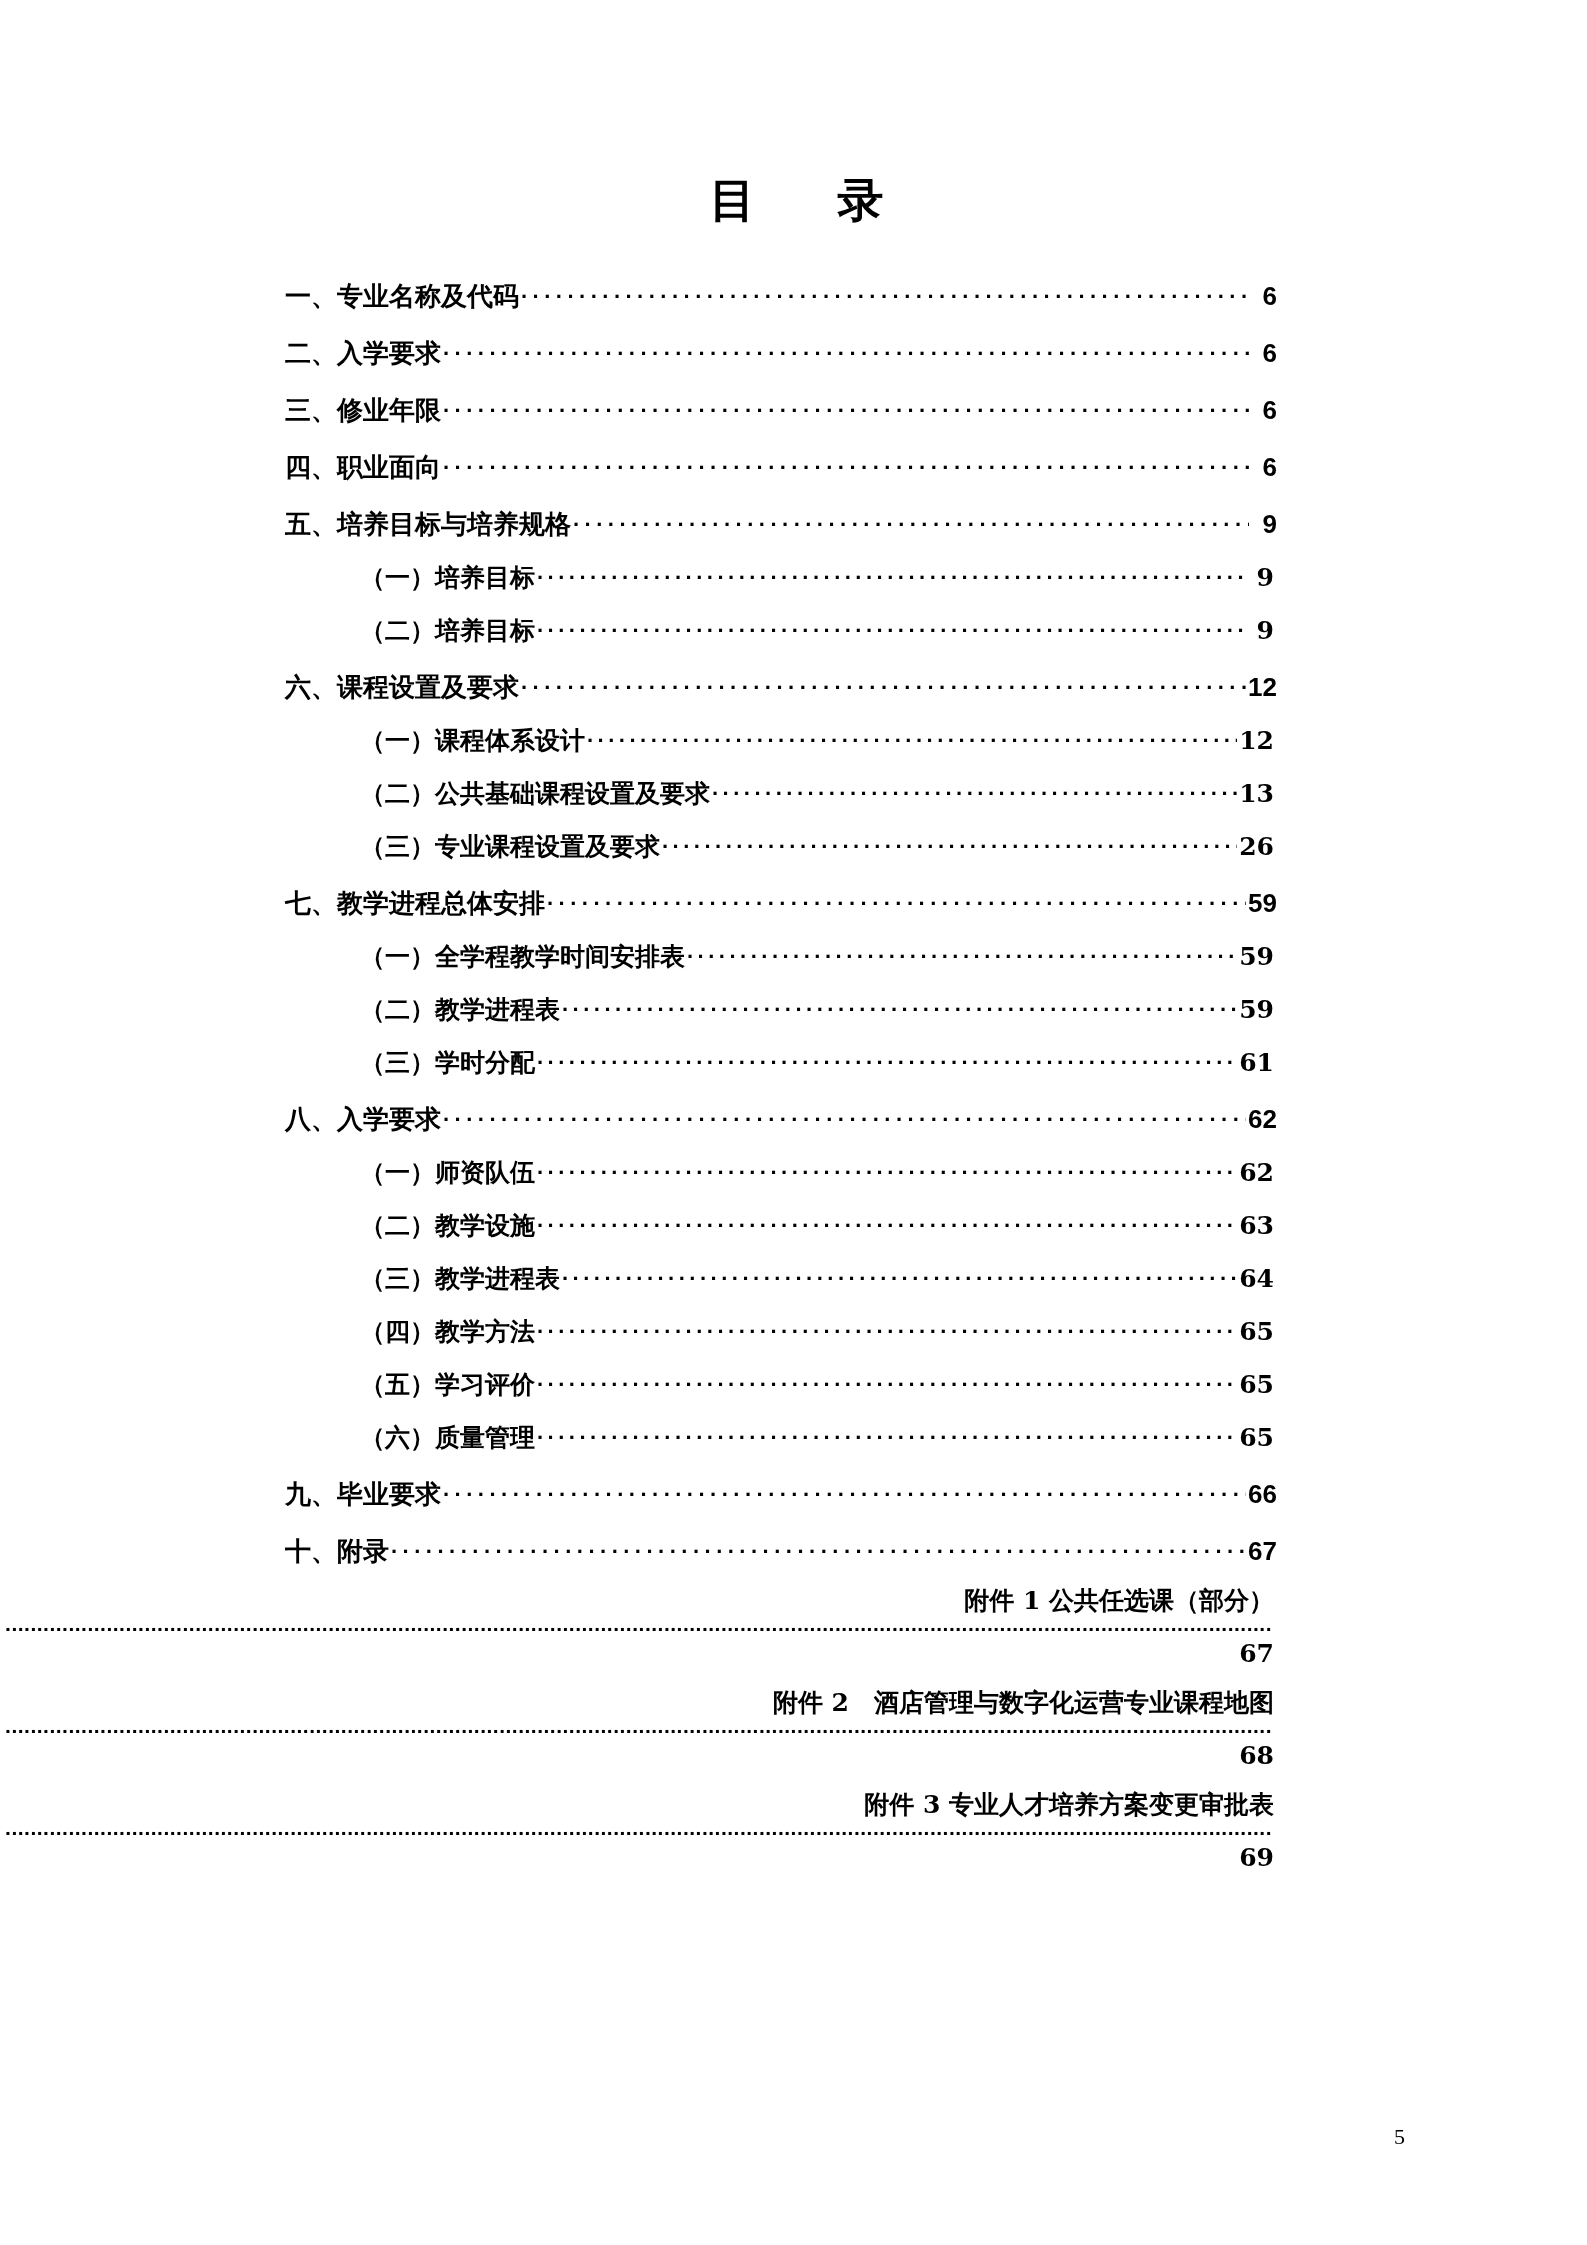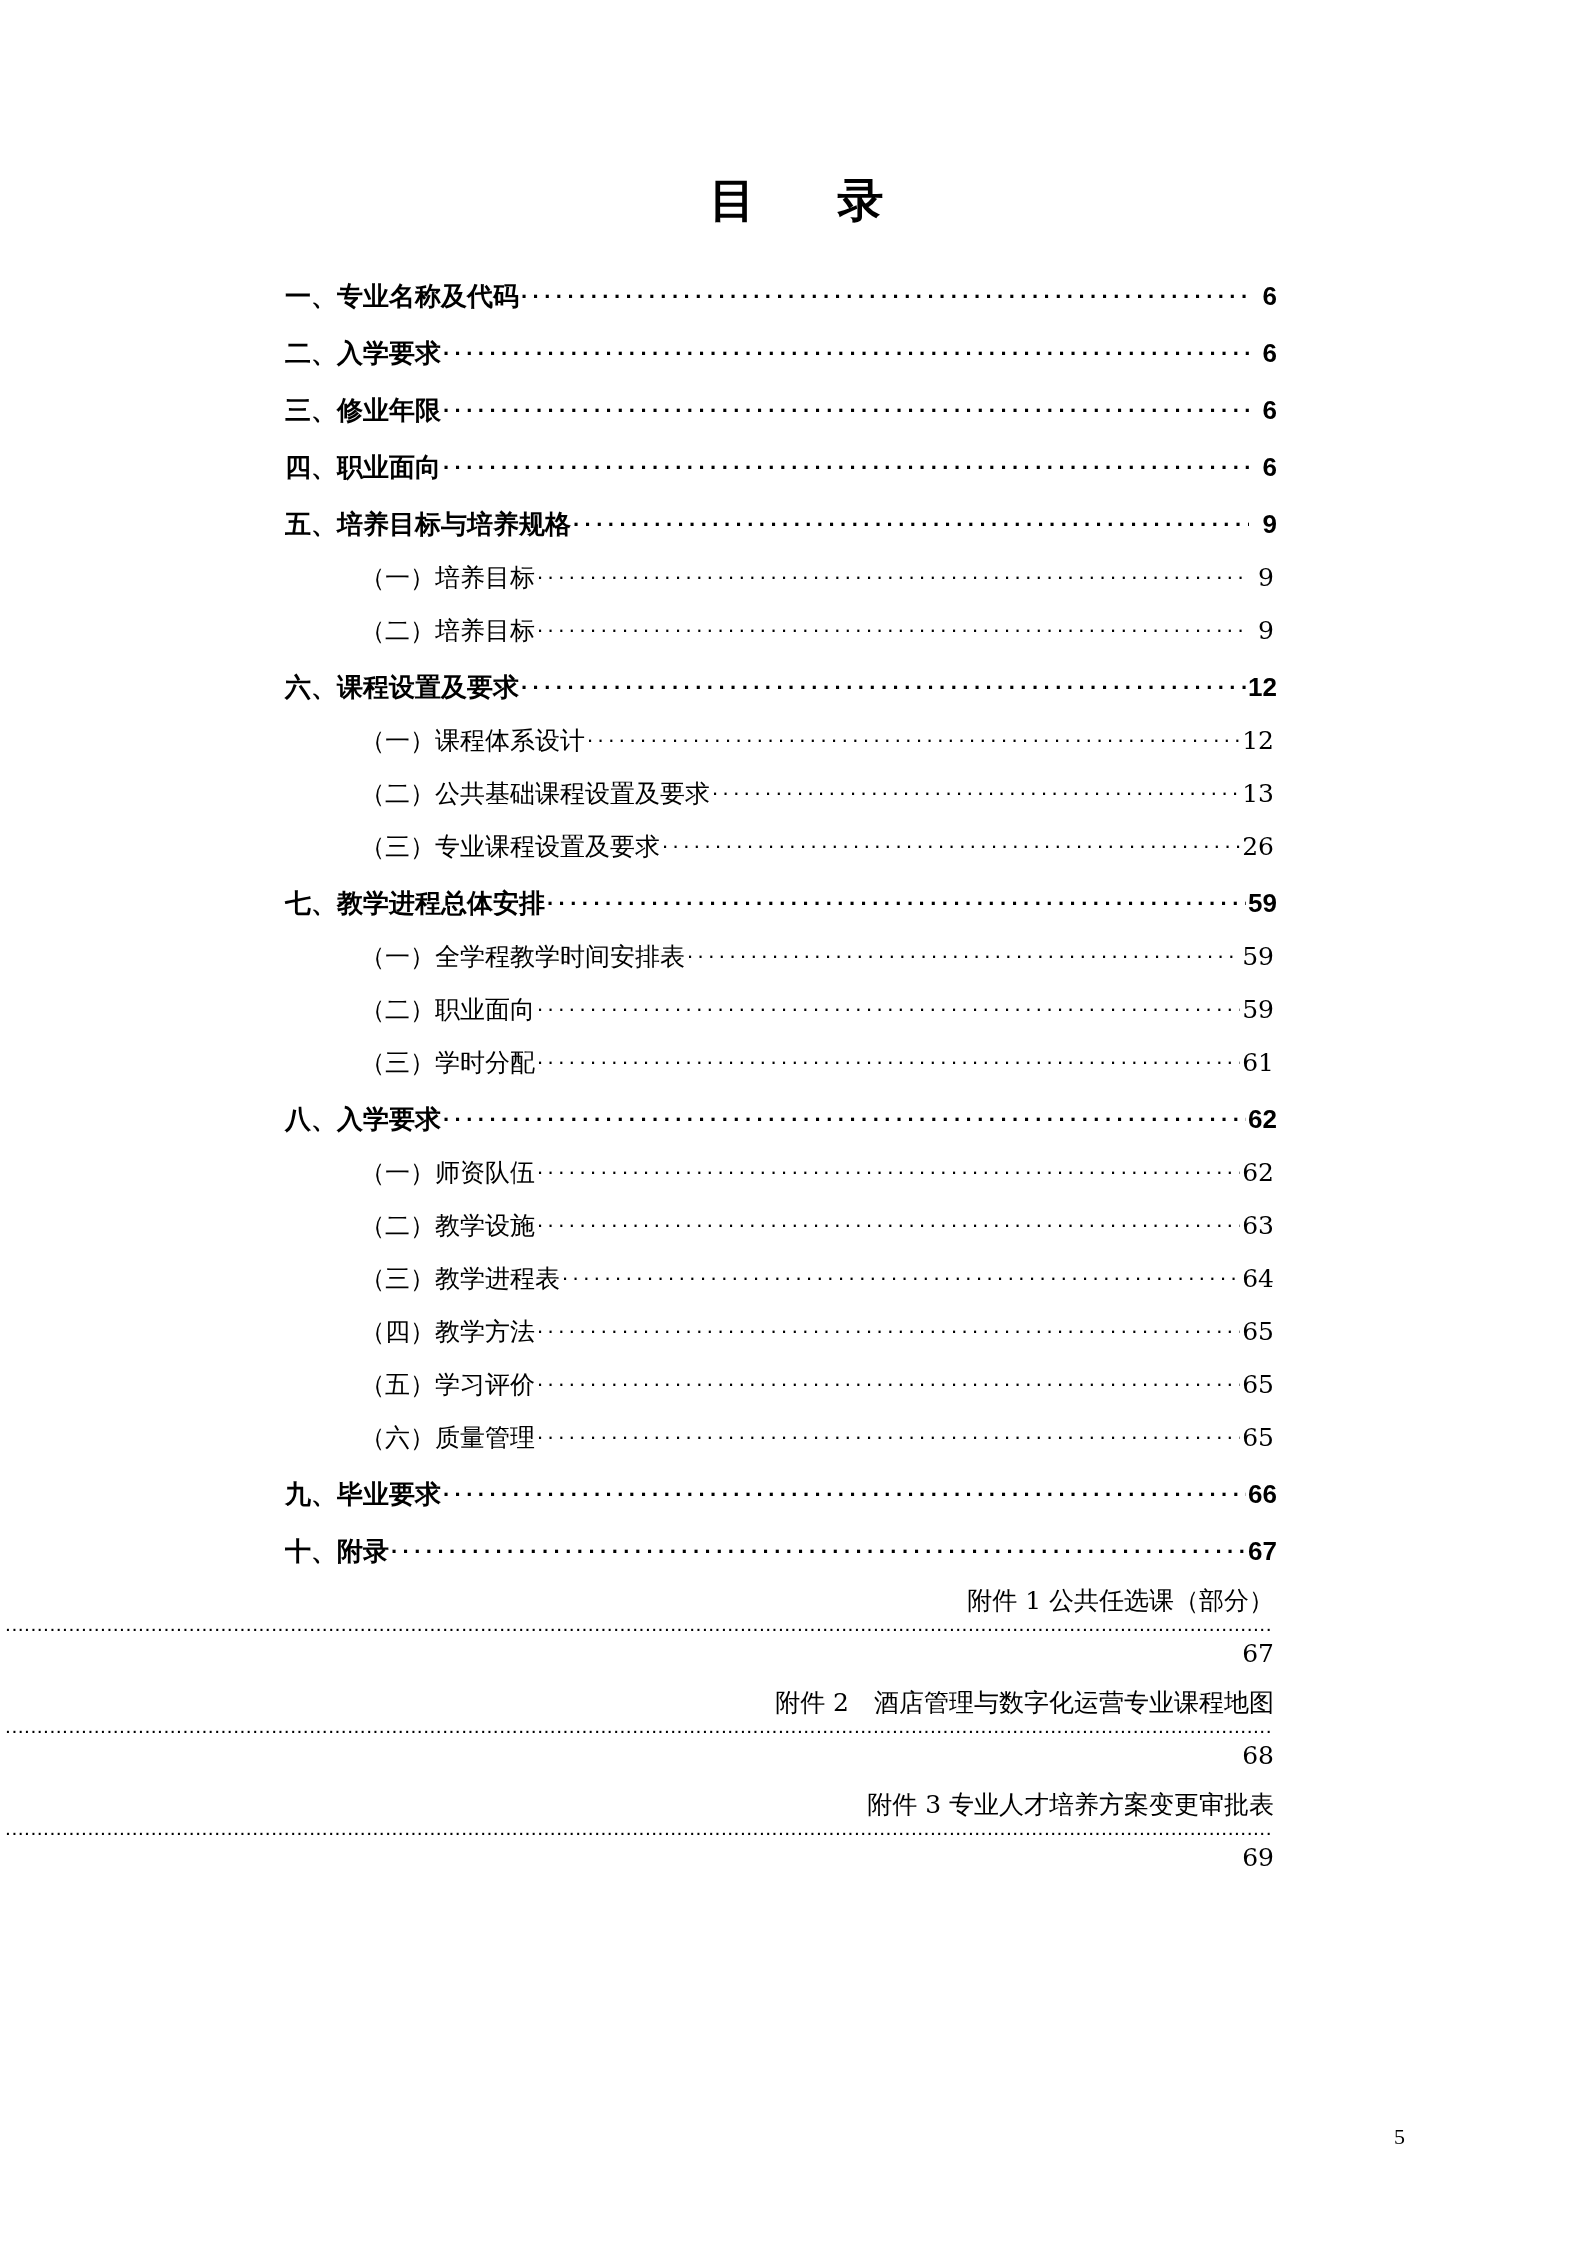--- a/index.html
+++ b/index.html
@@ -71,21 +71,21 @@
     font-size: 26px;
     margin-left: 285px;
     margin-right: 310px;
     margin-top: 28px;
   }
   .lvl1 .page-no { font-weight: bold; }
 
   
   .lvl2 {
     font-family: "DejaVu Serif", serif;
-    font-weight: normal;
+    font-weight: bold;
     font-size: 25px;
     margin-left: 360px;
     margin-right: 313px;
   }
   .lvl2 .leader {
     letter-spacing: 4.5px;
     font-family: "Liberation Sans", sans-serif;
   }
   
   .lvl2.appendix {
@@ -172,21 +172,21 @@
         <span class="label">七、教学进程总体安排</span>
         <span class="leader">........................................................................................................................................................................................................</span>
         <span class="page-no">59</span>
       </li>
       <li class="toc-entry lvl2">
         <span class="label">（一）全学程教学时间安排表</span>
         <span class="leader">........................................................................................................................................................................................................</span>
         <span class="page-no">59</span>
       </li>
       <li class="toc-entry lvl2">
-        <span class="label">（二）职业面向</span>
+        <span class="label">（二）教学进程表</span>
         <span class="leader">........................................................................................................................................................................................................</span>
         <span class="page-no">59</span>
       </li>
       <li class="toc-entry lvl2">
         <span class="label">（三）学时分配</span>
         <span class="leader">........................................................................................................................................................................................................</span>
         <span class="page-no">61</span>
       </li>
       <li class="toc-entry lvl1">
         <span class="label">八、入学要求</span>

